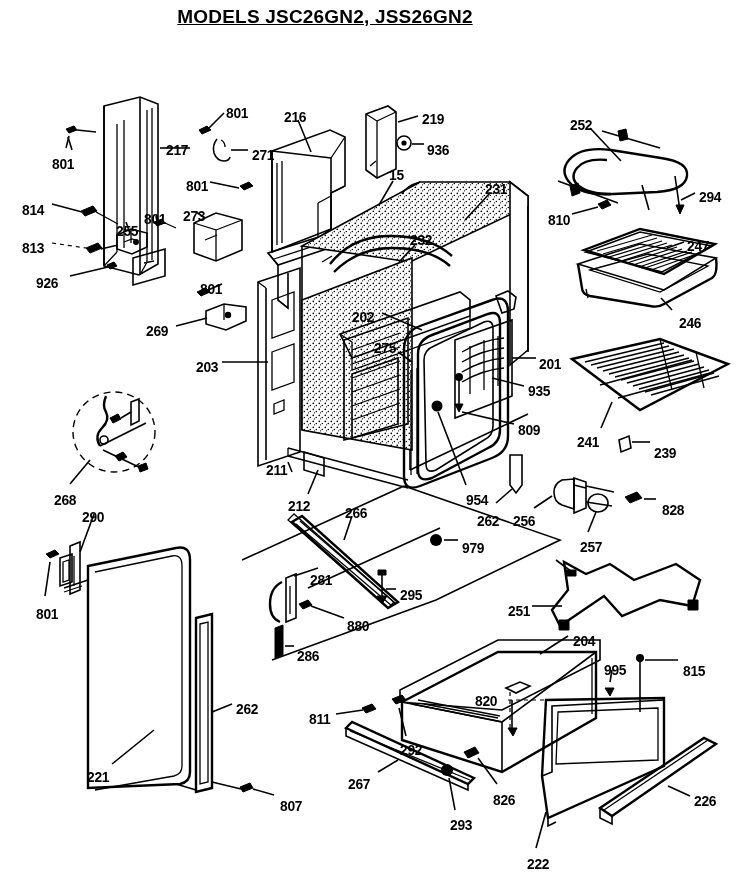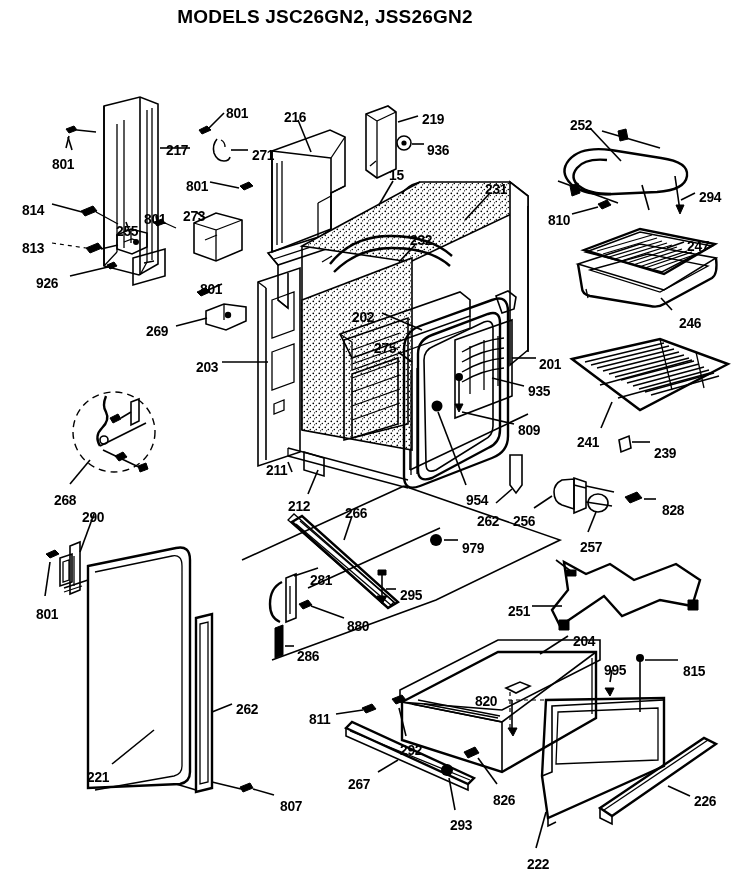--- a/index.html
+++ b/index.html
@@ -19,20 +19,21 @@
     position:absolute;
     left:0; top:6px;
     width:650px;
     text-align:center;
     font-family:"Liberation Sans", sans-serif;
     font-weight:bold;
     font-size:19px;
     letter-spacing:0.2px;
     color:#000;
     white-space:nowrap;
+    text-decoration:underline;
   }
   .cal{
     position:absolute;
     font-family:"Liberation Sans", sans-serif;
     font-weight:bold;
     font-size:15px;
     color:#000;
     letter-spacing:-0.3px;
     white-space:nowrap;
     transform:scaleX(0.92);

